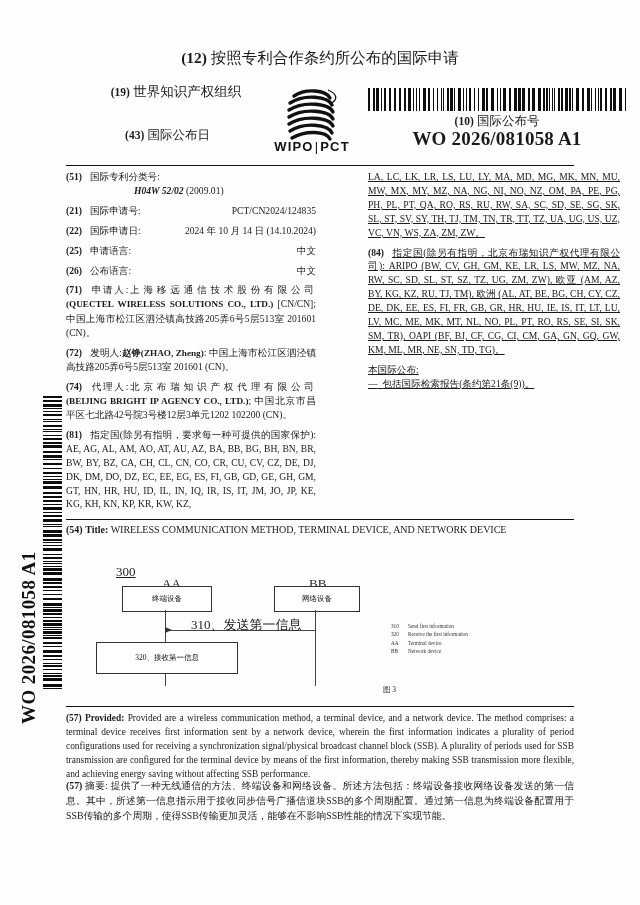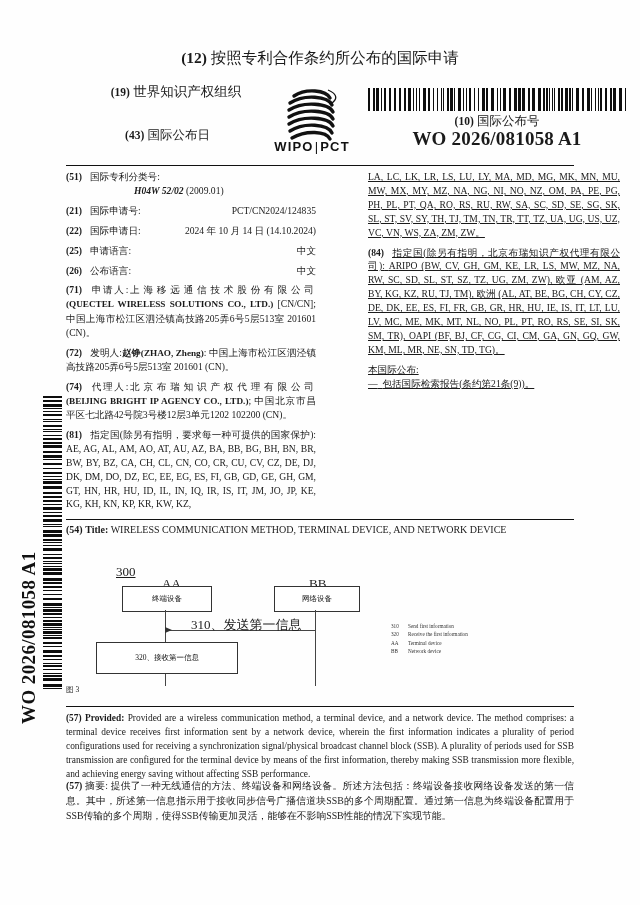--- a/index.html
+++ b/index.html
@@ -231,21 +231,21 @@
     font-size: 5.2px;
     line-height: 1.62;
     color: #333;
     white-space: nowrap;
   }
   .fig-legend .lk { display: inline-block; width: 17px; }
   .fig-caption {
     position: absolute;
     left: 0; width: 330px;
     top: 123px;
-    text-align: left;
+    text-align: right;
     font-size: 7.5px;
   }
   .arrowhead {
     position: absolute;
     width: 0; height: 0;
     border-top: 3.6px solid transparent;
     border-bottom: 3.6px solid transparent;
     border-right: 7px solid #333;
   }
 

